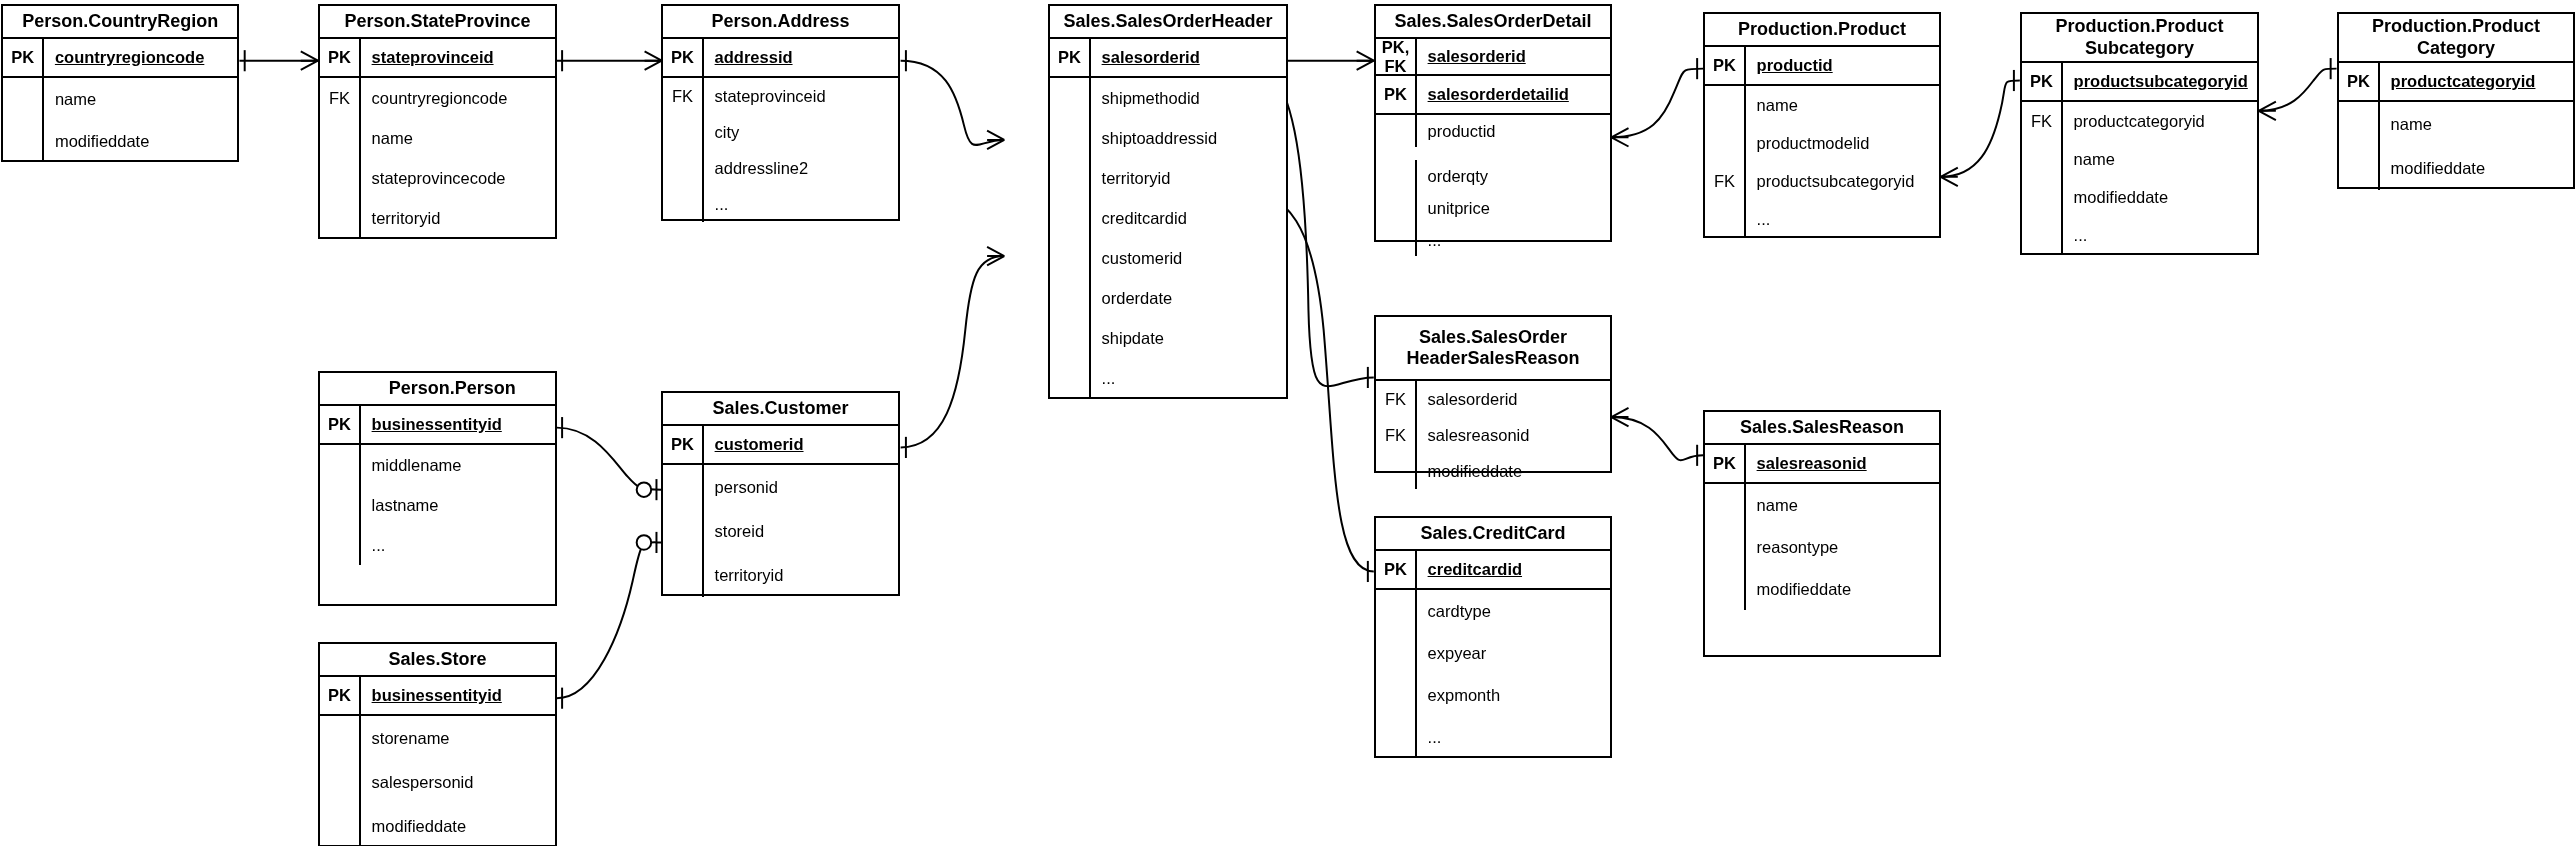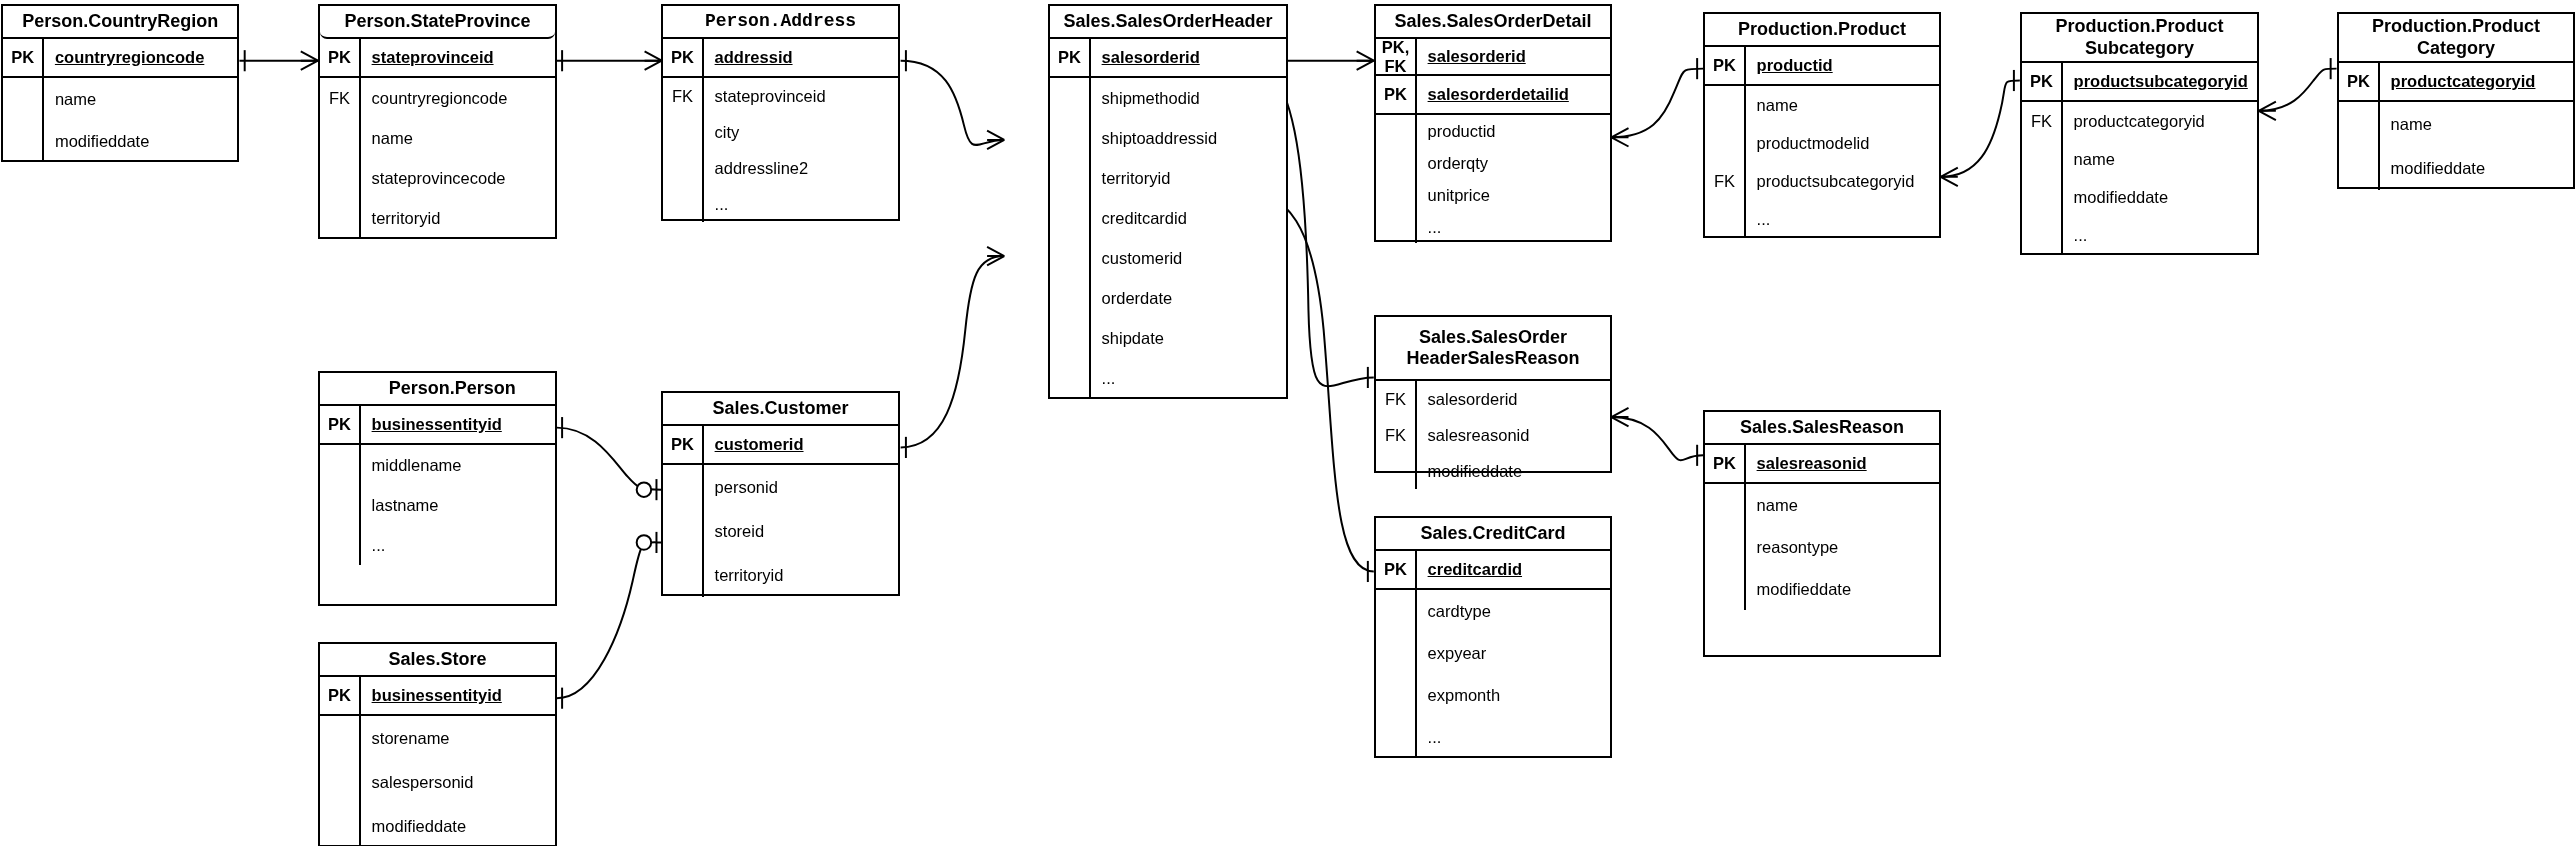--- a/index.html
+++ b/index.html
@@ -110,21 +110,21 @@
             <div class="key-cell"></div>
             <div class="name-cell">name</div>
           </div>
           <div class="attr-row" style="height: 42px;">
             <div class="key-cell"></div>
             <div class="name-cell">modifieddate</div>
           </div>
         </div>
       </div>
       <div class="entity" style="left: 318px; top: 4px; width: 239px; height: 235px;">
-        <div class="ent-title" style="height: 33px; border-radius: 7px;">Person.StateProvince</div>
+        <div class="ent-title" style="height: 33px;">Person.StateProvince</div>
         <div class="pk-section">
           <div class="attr-row" style="height: 37px;">
             <div class="key-cell bold">PK</div>
             <div class="name-cell pk-name">stateprovinceid</div>
           </div>
         </div>
         <div class="rowset">
           <div class="attr-row" style="height: 40px;">
             <div class="key-cell">FK</div>
             <div class="name-cell">countryregioncode</div>
@@ -137,21 +137,21 @@
             <div class="key-cell"></div>
             <div class="name-cell">stateprovincecode</div>
           </div>
           <div class="attr-row" style="height: 40px;">
             <div class="key-cell"></div>
             <div class="name-cell">territoryid</div>
           </div>
         </div>
       </div>
       <div class="entity" style="left: 661px; top: 4px; width: 239px; height: 217px;">
-        <div class="ent-title" style="height: 33px; font-family: Liberation Mono, monospace;">Person.Address</div>
+        <div class="ent-title" style="height: 33px;">Person.Address</div>
         <div class="pk-section">
           <div class="attr-row" style="height: 37px;">
             <div class="key-cell bold">PK</div>
             <div class="name-cell pk-name">addressid</div>
           </div>
         </div>
         <div class="rowset">
           <div class="attr-row" style="height: 36px;">
             <div class="key-cell">FK</div>
             <div class="name-cell">stateprovinceid</div>
@@ -224,21 +224,21 @@
           <div class="attr-row" style="height: 37px;">
             <div class="key-cell bold">PK</div>
             <div class="name-cell pk-name">salesorderdetailid</div>
           </div>
         </div>
         <div class="rowset">
           <div class="attr-row" style="height: 32px;">
             <div class="key-cell"></div>
             <div class="name-cell">productid</div>
           </div>
-          <div class="attr-row" style="height: 32px;">
+          <div class="attr-row" style="height: 32px; margin-top: 13px;">
             <div class="key-cell"></div>
             <div class="name-cell">orderqty</div>
           </div>
           <div class="attr-row" style="height: 32px;">
             <div class="key-cell"></div>
             <div class="name-cell">unitprice</div>
           </div>
           <div class="attr-row" style="height: 32px;">
             <div class="key-cell"></div>
             <div class="name-cell">...</div>

